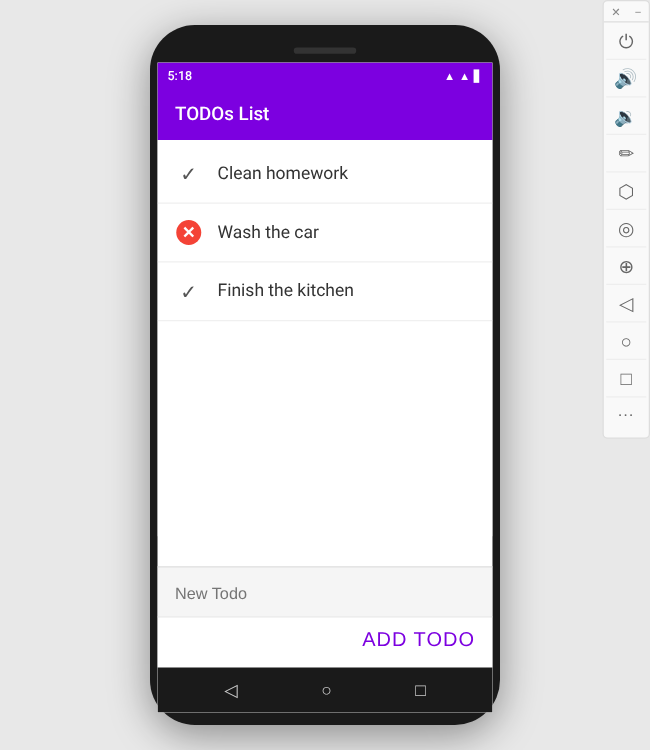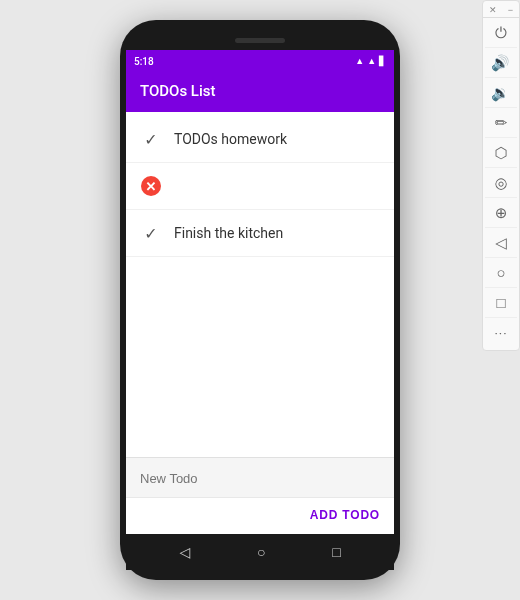--- a/index.html
+++ b/index.html
@@ -172,22 +172,22 @@
       justify-content: flex-end;
       padding: 6px 14px 8px 14px;
       background: #fff;
       border-top: 1px solid #e8e8e8;
     }
 
     .add-todo-btn {
       background: transparent;
       border: none;
       color: #7c00e0;
-      font-size: 12px;
-      font-weight: 700;
+      font-size: 16px;
+      font-weight: 400;
       letter-spacing: 0.8px;
       cursor: pointer;
       padding: 4px 0;
       text-transform: uppercase;
     }
 
     
     .nav-bar {
       background: #1a1a1a;
       height: 36px;
@@ -284,27 +284,28 @@
       <div class="app-header">
         <div class="app-title">TODOs List</div>
       </div>
 
       <div class="todo-list">
 
         <div class="todo-item">
           <div class="todo-icon">
             <span class="check-icon">✓</span>
           </div>
-          <span class="todo-text">TODOs homework</span>
+          <span class="todo-text">Clean homework</span>
         </div>
 
         <div class="todo-item">
           <div class="todo-icon">
             <div class="x-icon">✕</div>
           </div>
+          <span class="todo-text">Wash the car</span>
         </div>
 
         <div class="todo-item">
           <div class="todo-icon">
             <span class="check-icon">✓</span>
           </div>
           <span class="todo-text">Finish the kitchen</span>
         </div>
 
       </div>

